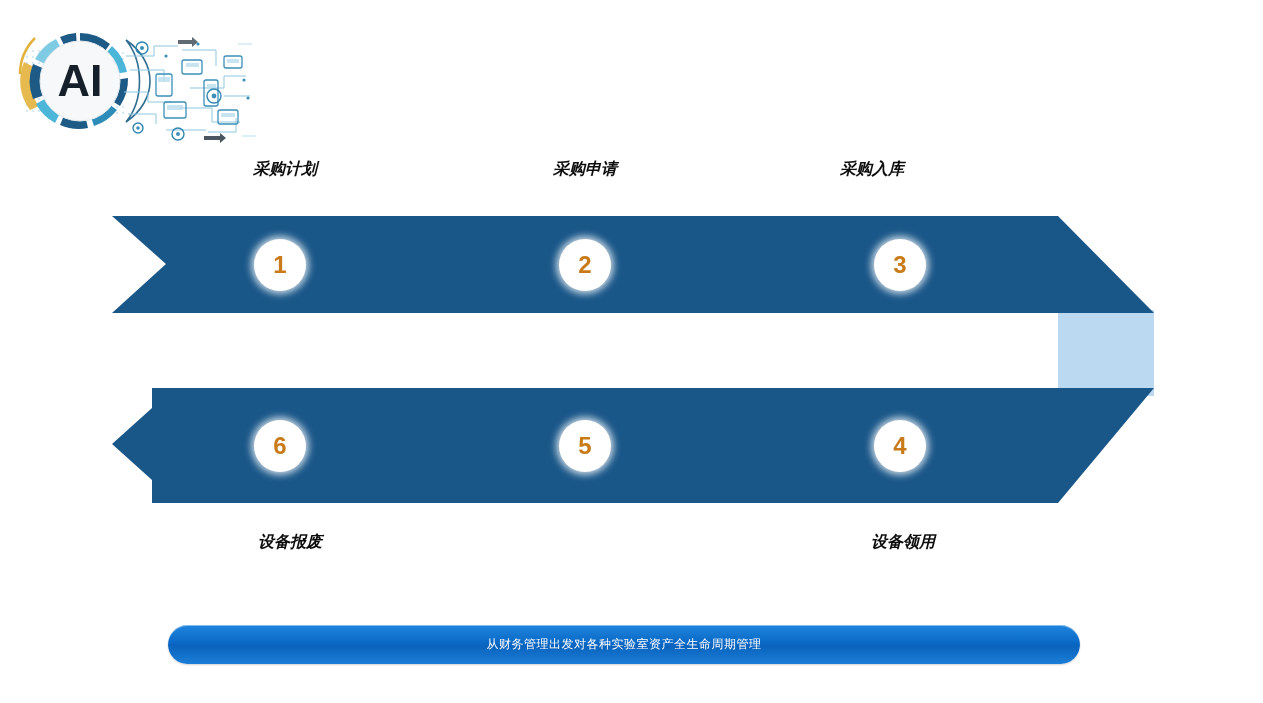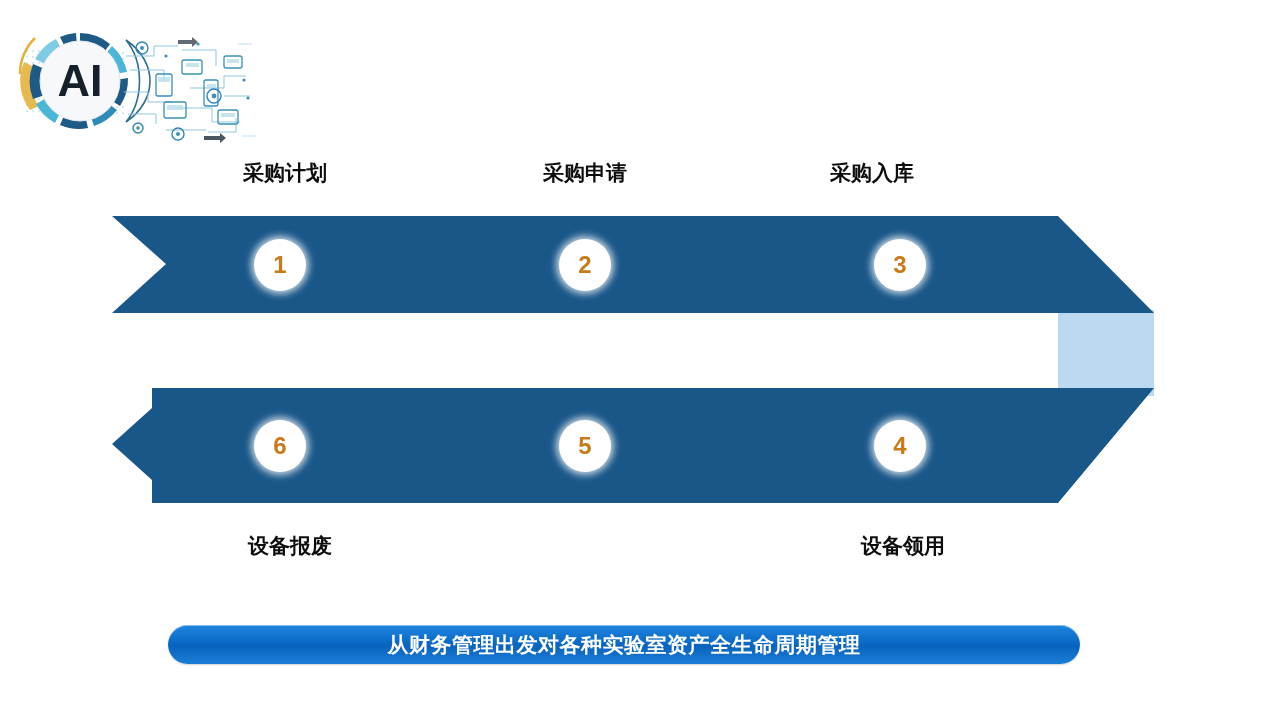--- a/index.html
+++ b/index.html
@@ -63,25 +63,26 @@
     width: 1263px;
     height: 440px;
   }
   .flow-svg {
     position: absolute;
     left: 0;
     top: 0;
   }
   .step-label {
     position: absolute;
-    font-size: 21px;
+    font-size: 16px;
     font-weight: bold;
     color: #0d0d0d;
     white-space: nowrap;
     transform: translateX(-50%);
+    font-style: italic;
   }
   .step-label.top  { top: 19px; }
   .step-label.bot  { top: 392px; text-align: right; }
 
   .num-circle {
     position: absolute;
     width: 52px;
     height: 52px;
     border-radius: 50%;
     background: #ffffff;
@@ -103,22 +104,22 @@
     width: 912px;
     height: 39px;
     border-radius: 20px;
     background: linear-gradient(180deg,#1f85de 0%,#0a69c6 46%,#0a63bd 54%,#1b7ed8 100%);
     box-shadow: inset 0 1px 0 rgba(255,255,255,0.45), 0 1px 2px rgba(0,0,0,0.18);
     display: flex;
     align-items: center;
     justify-content: center;
   }
   .banner-text {
-    font-size: 21px;
-    font-weight: bold;
+    font-size: 12px;
+    font-weight: normal;
     color: #ffffff;
     letter-spacing: 0.5px;
     white-space: nowrap;
   }
 </style>
 </head>
 <body>
 
 <div class="slide">
 

